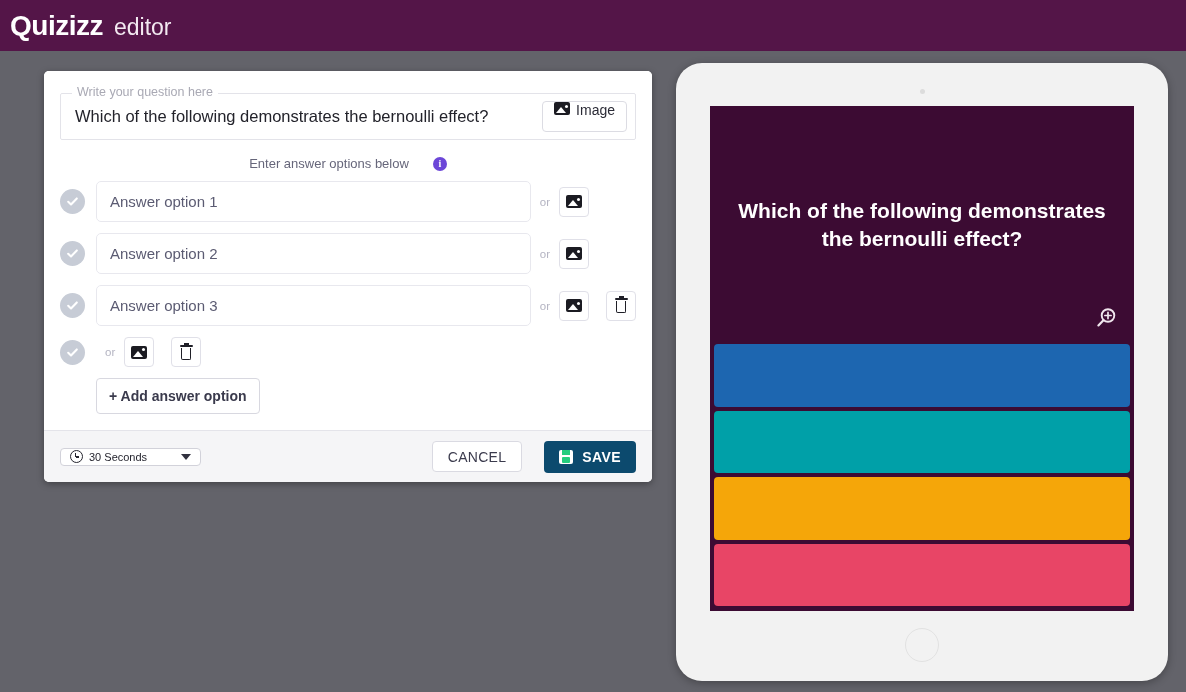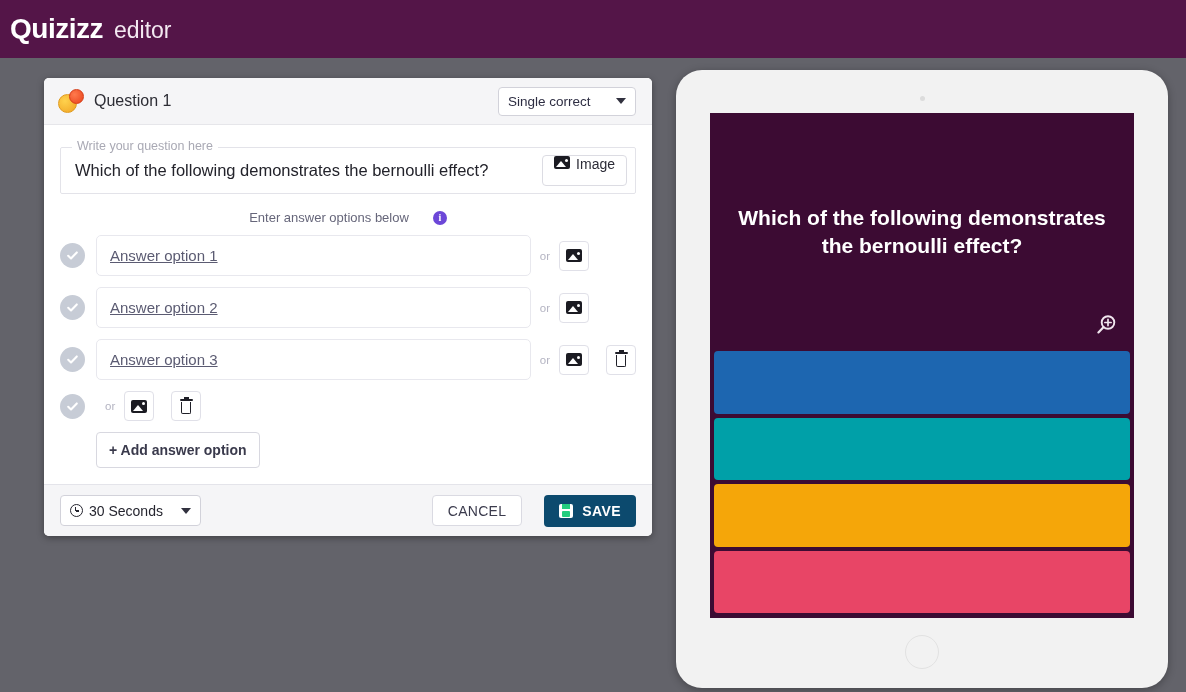--- a/index.html
+++ b/index.html
@@ -5,21 +5,21 @@
   * { box-sizing: border-box; margin: 0; padding: 0; }
   html, body {
     width: 1186px; height: 692px;
     font-family: "Liberation Sans", sans-serif;
     background: #63636a;
     overflow: hidden;
   }
 
   
   .topbar {
-    height: 58px; width: 100%;
+    height: 51px; width: 100%;
     background: #541548;
     display: flex; align-items: center;
     padding-left: 10px;
     position: relative;
   }
   .logo-wrap { display: flex; align-items: baseline; gap: 11px; }
   .logo {
     color: #ffffff;
     font-size: 28px;
     font-weight: bold;
@@ -166,21 +166,20 @@
   }
   .check-circle svg { display: block; }
   .ans-input {
     flex: 1; height: 41px;
     border: 1px solid #e8e8ee; border-radius: 5px;
     background: #fff;
     display: flex; align-items: center;
     padding: 0 13px;
     font-size: 15px; color: #5b5b72;
     cursor: text;
-    text-decoration: underline;
   }
   .or-label { font-size: 11.5px; color: #b4b4c2; margin: 0 9px; }
   .sq-btn {
     width: 30px; height: 30px; flex: none;
     border: 1px solid #e0e0e8; border-radius: 4px;
     background: #fff;
     display: flex; align-items: center; justify-content: center;
     cursor: pointer;
   }
   .del-slot { width: 30px; flex: none; margin-left: 17px; }
@@ -228,24 +227,24 @@
 
   .card-footer {
     background: #f5f5f7;
     border-top: 1px solid #e4e4ea;
     height: 52px;
     display: flex; align-items: center; justify-content: space-between;
     padding: 0 16px;
   }
   .timer-select {
     display: flex; align-items: center;
-    width: 141px; height: 31px;
+    width: 141px; height: 18px;
     border: 1px solid #d2d2da; border-radius: 4px;
     background: #fff; padding: 0 9px;
-    font-size: 14px; color: #25252f;
+    font-size: 11px; color: #25252f;
     cursor: pointer; gap: 6px;
   }
   .ico-clock {
     width: 13px; height: 13px; border-radius: 50%;
     border: 1.5px solid #25252f; position: relative; flex: none;
   }
   .ico-clock::before {
     content: ""; position: absolute; left: 4.2px; top: 2px;
     width: 1.3px; height: 4.2px; background: #25252f;
   }
@@ -333,33 +332,20 @@
   <div class="logo-wrap">
     <span class="logo">Quizizz</span>
     <span class="logo-sub">editor</span>
   </div>
 </div>
 
 <div class="stage">
 
   <div class="editor-card">
 
-    <div class="card-header">
-      <div class="q-title-wrap">
-        <span class="q-emoji">
-          <span class="b1"></span>
-            <span class="b2"></span>
-        </span>
-        <span class="q-title">Question 1</span>
-      </div>
-      <div class="type-select">
-        <span>Single correct</span>
-        <span class="caret"></span>
-      </div>
-    </div>
 
     <div class="card-body">
 
       <div class="q-field">
         <span class="q-legend">Write your question here</span>
         <span class="q-text">Which of the following demonstrates the bernoulli effect?</span>
         <button class="img-btn">
           <span class="ico-pic"></span>
           <span>Image</span>
         </button>

